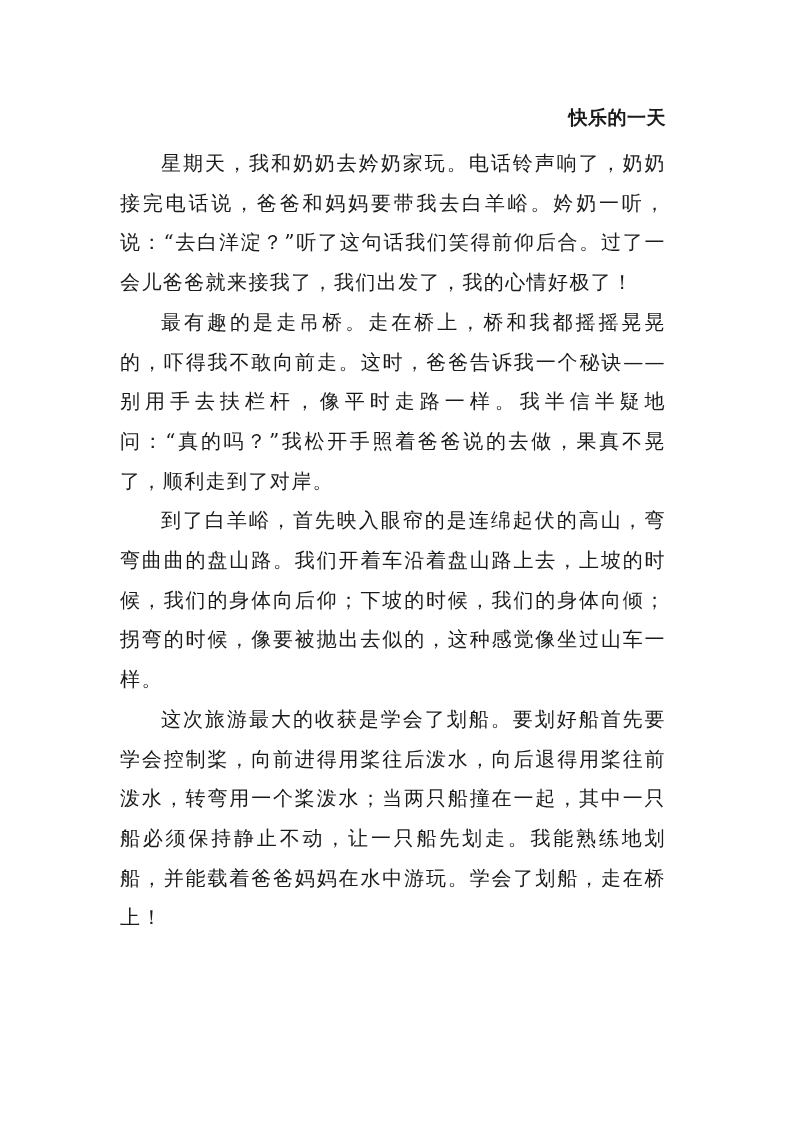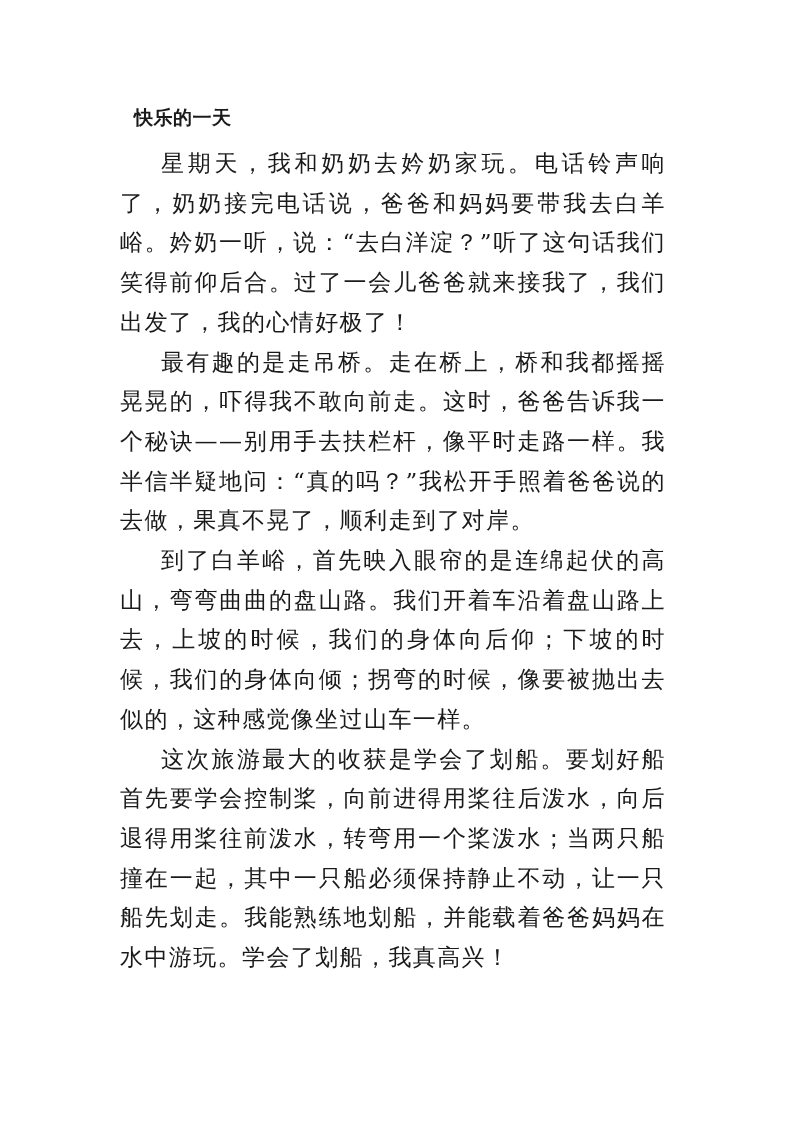--- a/index.html
+++ b/index.html
@@ -15,40 +15,40 @@
       font-family: "DejaVu Serif", "Liberation Serif", serif;
       color: #1a1a1a;
     }
     .page {
       position: absolute;
       left: 120px;
       top: 104px;
       width: 546px;
     }
     .title {
-      text-align: left;
+      text-align: right;
       font-size: 19px;
       line-height: 26px;
       height: 26px;
       margin: 0 0 14px 0;
       letter-spacing: 0.5px;
       padding-left: 14px;
     }
     .para {
       margin: 0;
-      font-size: 23px;
+      font-size: 20px;
       line-height: 39.7px;
       text-indent: 41px;
       text-align: justify;
       letter-spacing: 1.4px;
       word-break: break-all;
     }
   </style>
 </head>
 <body>
 
 <div class="page">
   <h1 class="title">快乐的一天</h1>
   <p class="para">星期天，我和奶奶去妗奶家玩。电话铃声响了，奶奶接完电话说，爸爸和妈妈要带我去白羊峪。妗奶一听，说：“去白洋淀？”听了这句话我们笑得前仰后合。过了一会儿爸爸就来接我了，我们出发了，我的心情好极了！</p>
   <p class="para">最有趣的是走吊桥。走在桥上，桥和我都摇摇晃晃的，吓得我不敢向前走。这时，爸爸告诉我一个秘诀——别用手去扶栏杆，像平时走路一样。我半信半疑地问：“真的吗？”我松开手照着爸爸说的去做，果真不晃了，顺利走到了对岸。</p>
   <p class="para">到了白羊峪，首先映入眼帘的是连绵起伏的高山，弯弯曲曲的盘山路。我们开着车沿着盘山路上去，上坡的时候，我们的身体向后仰；下坡的时候，我们的身体向倾；拐弯的时候，像要被抛出去似的，这种感觉像坐过山车一样。</p>
-  <p class="para">这次旅游最大的收获是学会了划船。要划好船首先要学会控制桨，向前进得用桨往后泼水，向后退得用桨往前泼水，转弯用一个桨泼水；当两只船撞在一起，其中一只船必须保持静止不动，让一只船先划走。我能熟练地划船，并能载着爸爸妈妈在水中游玩。学会了划船，我真高兴！</p>
+  <p class="para">这次旅游最大的收获是学会了划船。要划好船首先要学会控制桨，向前进得用桨往后泼水，向后退得用桨往前泼水，转弯用一个桨泼水；当两只船撞在一起，其中一只船必须保持静止不动，让一只船先划走。我能熟练地划船，并能载着爸爸妈妈在水中游玩。学会了划船，走在桥上！</p>
 </div>
 
 </body></html>

